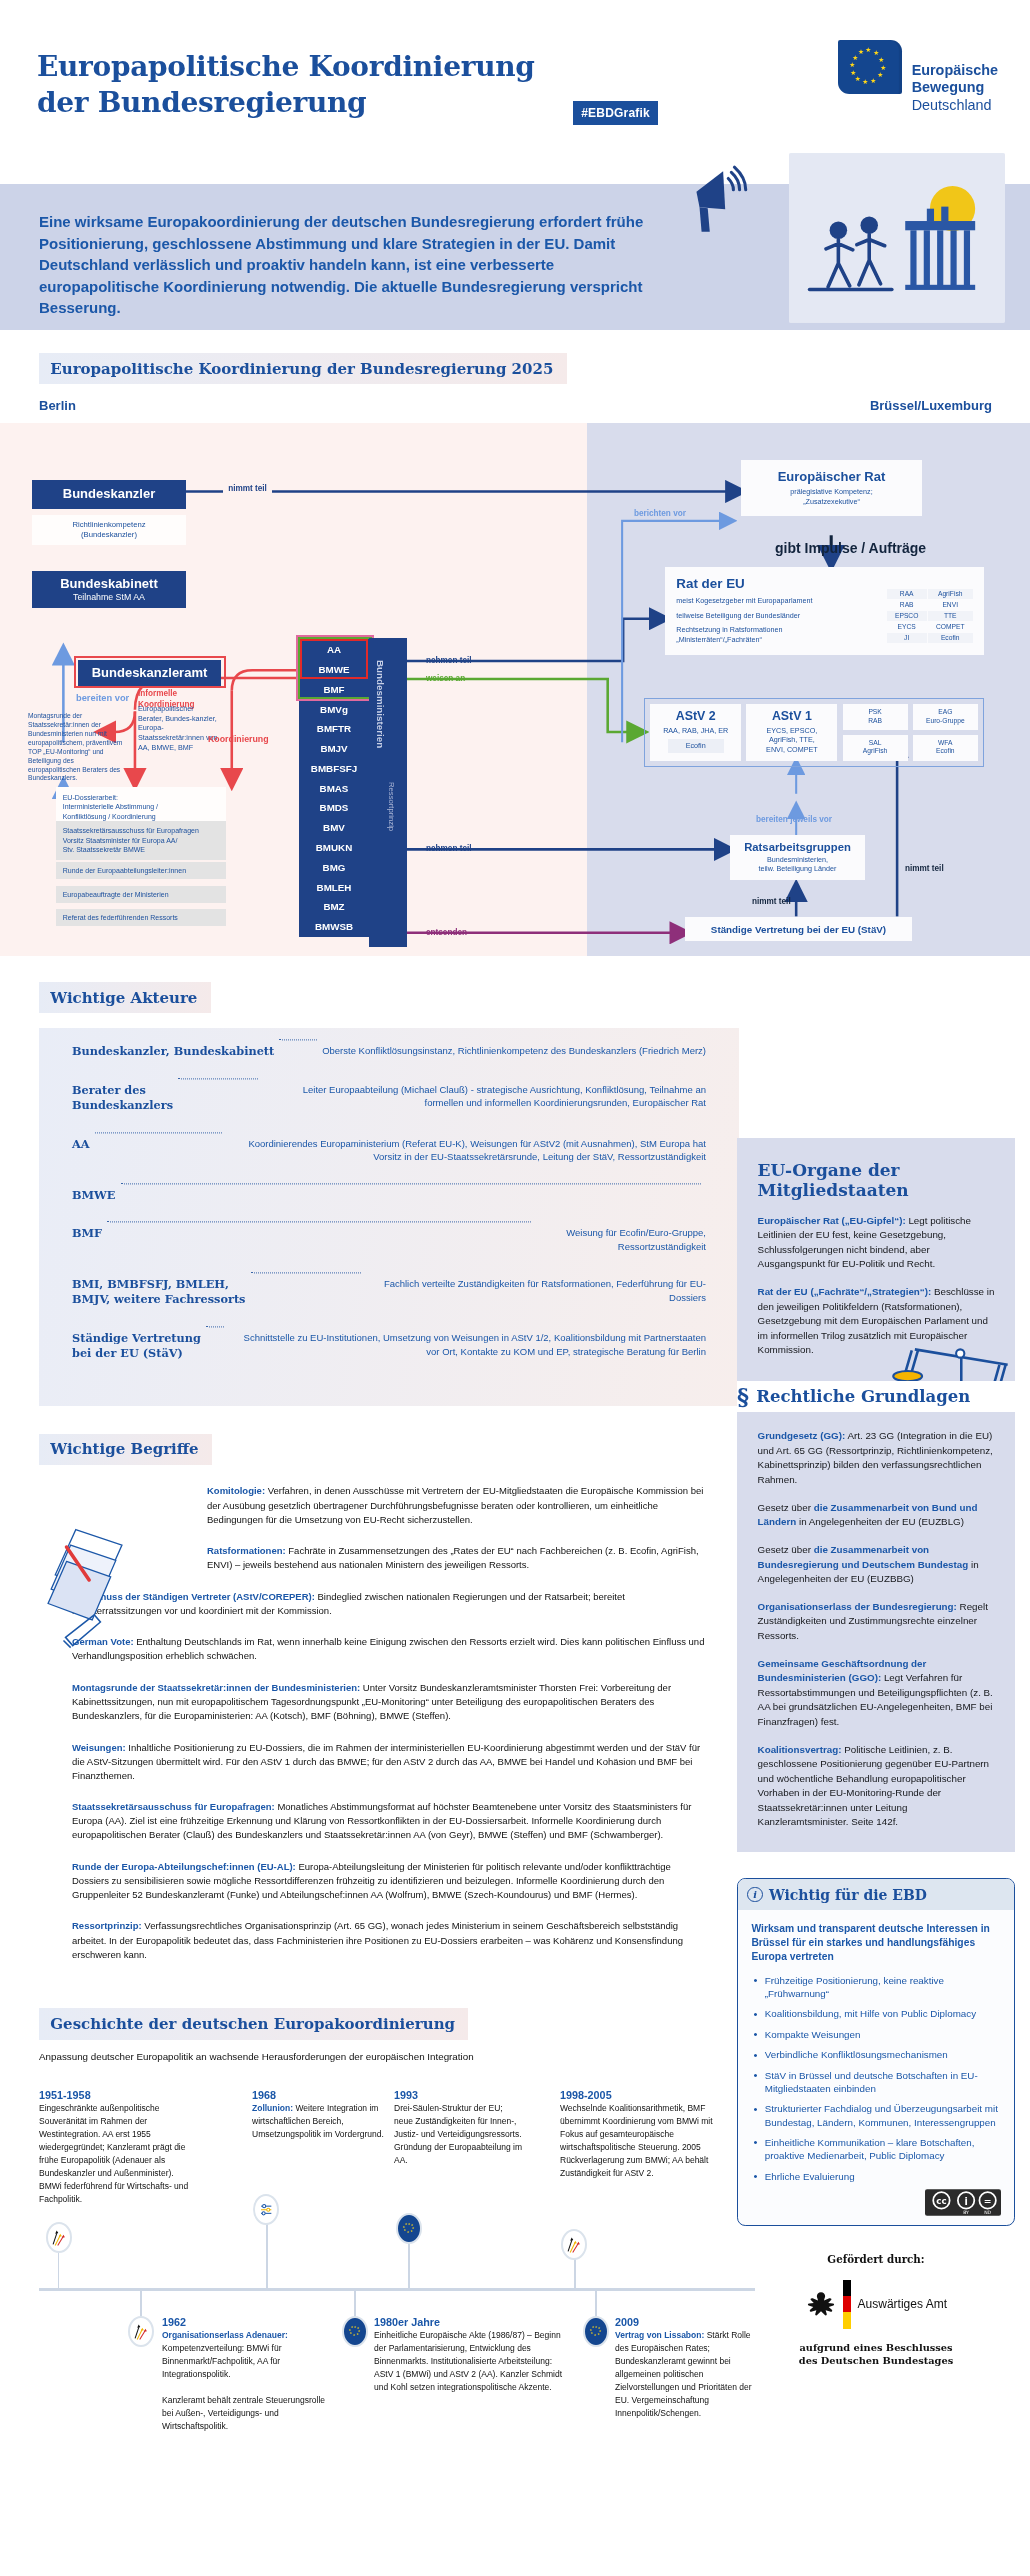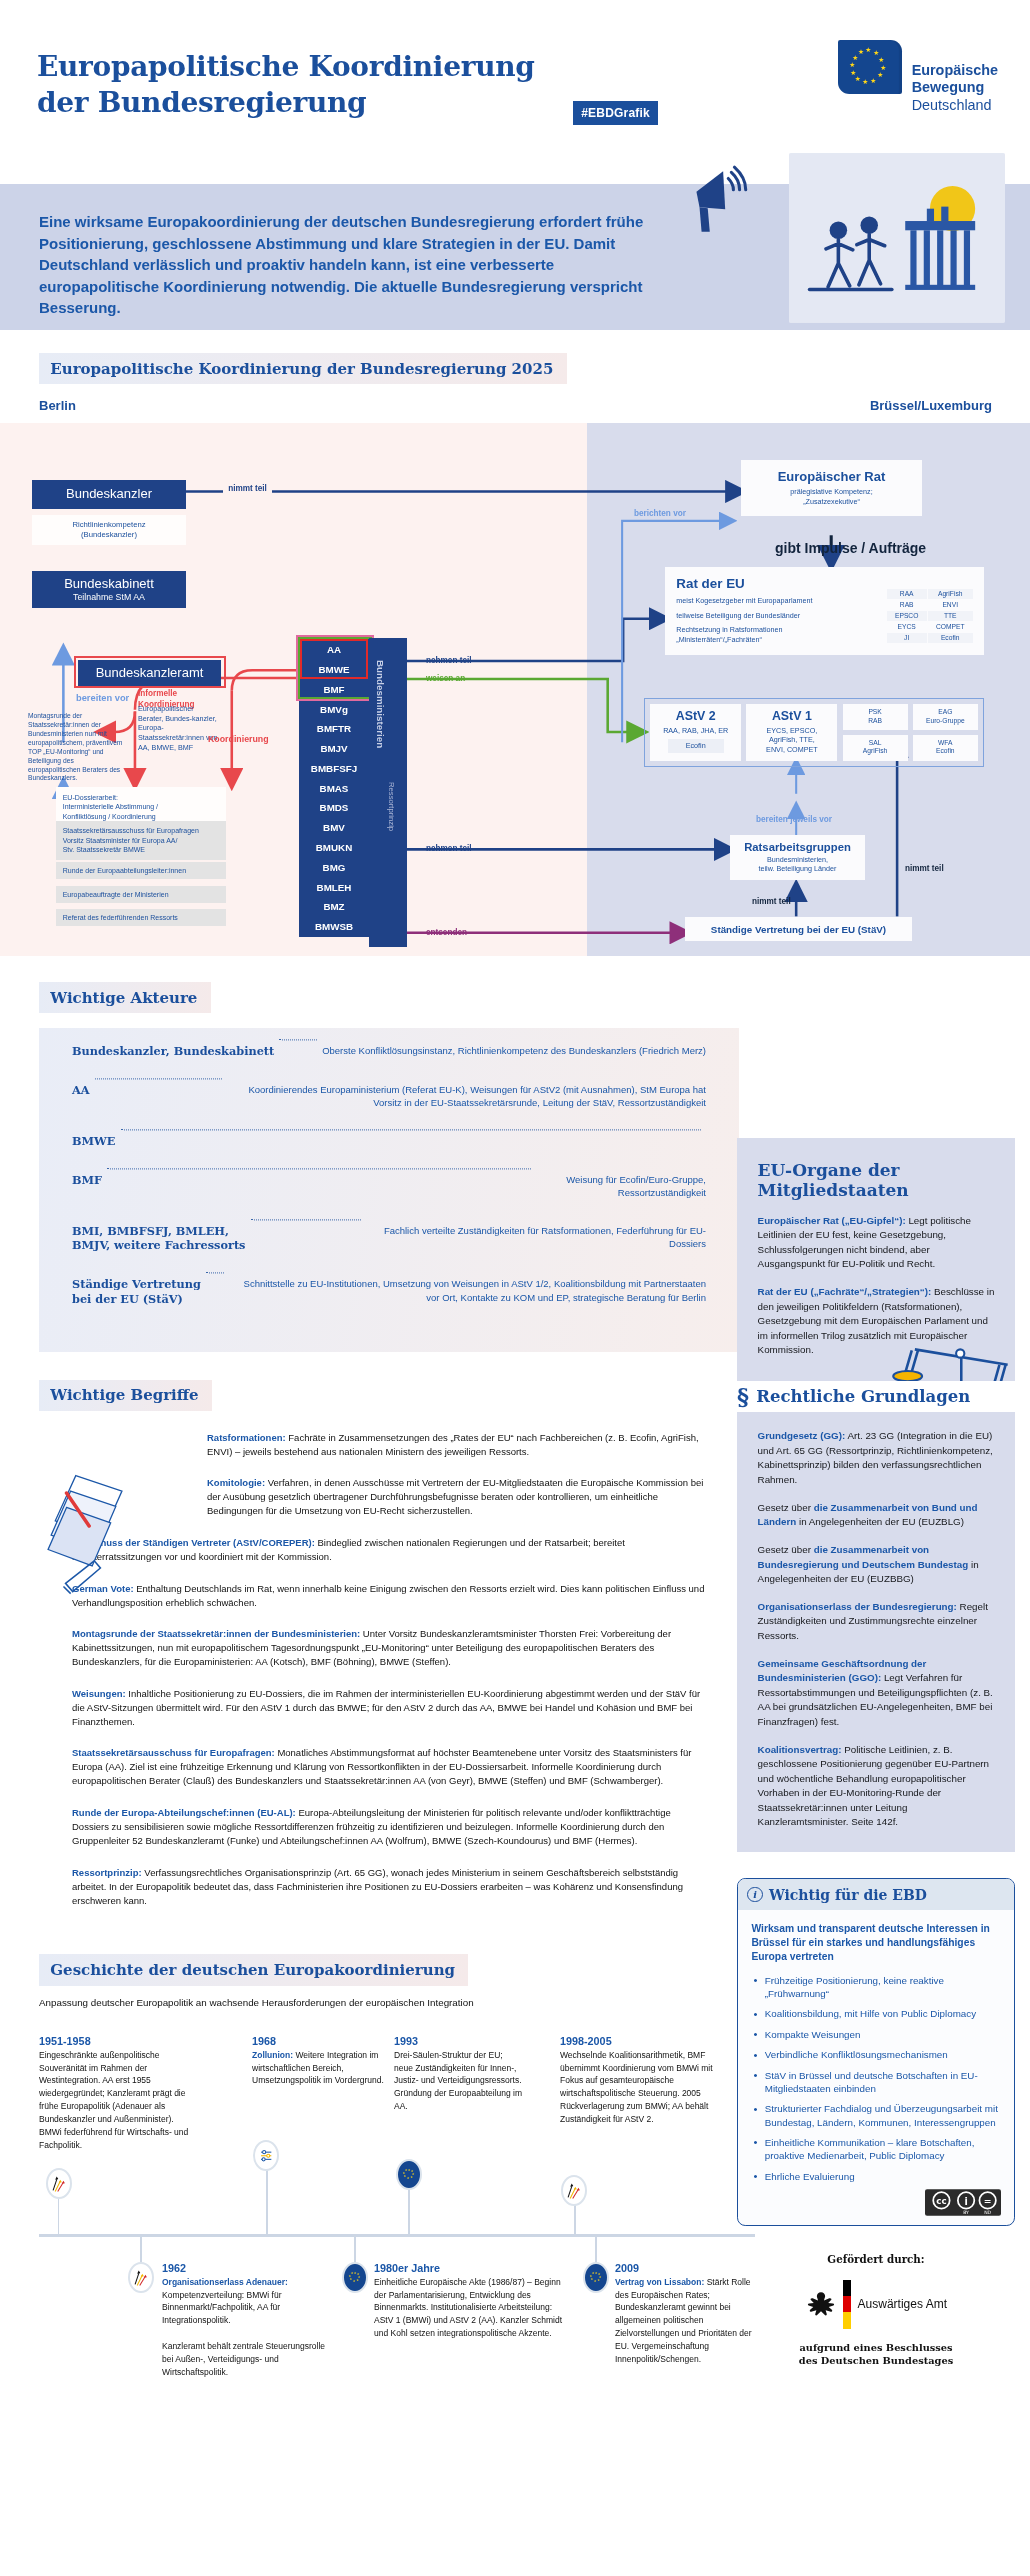--- a/index.html
+++ b/index.html
@@ -70,21 +70,21 @@
   .panel-bxl {
     position:absolute; left:587px; top:0; width:443px; height:533px;
     background:#d8dcec;
   }
   .nv { position:absolute; }
 
   .boxblue {
     background:#1f4287; color:#fff; text-align:center;
     font-family:"Liberation Sans",sans-serif;
   }
-  .boxblue .t { font-size:13px; font-weight:normal; line-height:1.1; }
+  .boxblue .t { font-size:13px; font-weight:bold; line-height:1.1; }
   .boxblue .s { font-size:8.8px; font-weight:normal; }
   .subwhite {
     background:#fffdfc; color:#1b4f9c; font-size:7.7px; text-align:center;
     line-height:1.35; padding:4.6px 3.1px;
   }
   .minlist {
     background:#1f4287; color:#fff; text-align:center;
     font-size:9.8px; font-weight:bold; line-height:2.02; padding-top:2.1px;
   }
   .vertlabel {
@@ -460,20 +460,26 @@
 
   <div class="akteure" style="margin-left:39px;">
     <div class="sec-h">Wichtige Akteure</div>
     <div class="akt-body">
       <div class="akt-row">
         <div class="akt-key" style="white-space:pre-line">Bundeskanzler, Bundeskabinett</div>
         <div class="akt-dots"></div>
         <div class="akt-val" style="max-width:392px">Oberste Konfliktlösungsinstanz, Richtlinienkompetenz des Bundeskanzlers (Friedrich Merz)</div>
       </div>
       <div class="akt-row" style="margin-top:24px">
+        <div class="akt-key" style="white-space:pre-line">Berater des
+Bundeskanzlers</div>
+        <div class="akt-dots"></div>
+        <div class="akt-val" style="max-width:443px">Leiter Europaabteilung (Michael Clauß) - strategische Ausrichtung, Konfliktlösung, Teilnahme an formellen und informellen Koordinierungsrunden, Europäischer Rat</div>
+      </div>
+      <div class="akt-row" style="margin-top:24px">
         <div class="akt-key" style="white-space:pre-line">AA</div>
         <div class="akt-dots"></div>
         <div class="akt-val" style="max-width:479px">Koordinierendes Europaministerium (Referat EU-K), Weisungen für AStV2 (mit Ausnahmen), StM Europa hat Vorsitz in der EU-Staatssekretärsrunde, Leitung der StäV, Ressortzuständigkeit</div>
       </div>
       <div class="akt-row" style="margin-top:24px">
         <div class="akt-key" style="white-space:pre-line">BMWE</div>
         <div class="akt-dots"></div>
       </div>
       <div class="akt-row" style="margin-top:24px">
         <div class="akt-key" style="white-space:pre-line">BMF</div>
@@ -504,24 +510,24 @@
           <path d="M50 60 L138 90 L100 178 L12 146 Z" fill="#eef2fb"></path>
           <path d="M42 92 L128 122 L92 206 L6 174 Z" fill="#dbe3f4"></path>
         </g>
         <path d="M42 64 L86 128" stroke="#e03a3a" stroke-width="7" stroke-linecap="round"></path>
         <g fill="none" stroke="#1b57a8" stroke-width="3">
           <path d="M40 240 L96 196 L108 210 L54 256 Z"></path>
           <path d="M36 246 L50 260"></path>
         </g>
       </svg>
       <div class="beg-item" style="margin-left:135px">
+          <p><b>Komitologie:</b><span> Verfahren, in denen Ausschüsse mit Vertretern der EU-Mitgliedstaaten die Europäische Kommission bei der Ausübung gesetzlich übertragener Durchführungsbefugnisse beraten oder kontrollieren, um einheitliche Bedingungen für die Umsetzung von EU-Recht sicherzustellen.</span></p>
+        </div>
+      <div class="beg-item" style="margin-left:135px">
           <p><b>Ratsformationen:</b><span> Fachräte in Zusammensetzungen des „Rates der EU“ nach Fachbereichen (z. B. Ecofin, AgriFish, ENVI) – jeweils bestehend aus nationalen Ministern des jeweiligen Ressorts.</span></p>
-        </div>
-      <div class="beg-item" style="margin-left:135px">
-          <p><b>Komitologie:</b><span> Verfahren, in denen Ausschüsse mit Vertretern der EU-Mitgliedstaaten die Europäische Kommission bei der Ausübung gesetzlich übertragener Durchführungsbefugnisse beraten oder kontrollieren, um einheitliche Bedingungen für die Umsetzung von EU-Recht sicherzustellen.</span></p>
         </div>
       <div class="beg-item">
           <p><b>Ausschuss der Ständigen Vertreter (AStV/COREPER):</b><span> Bindeglied zwischen nationalen Regierungen und der Ratsarbeit; bereitet Ministerratssitzungen vor und koordiniert mit der Kommission.</span></p>
         </div>
       <div class="beg-item">
           <p><b>German Vote:</b><span> Enthaltung Deutschlands im Rat, wenn innerhalb keine Einigung zwischen den Ressorts erzielt wird. Dies kann politischen Einfluss und Verhandlungsposition erheblich schwächen.</span></p>
         </div>
       <div class="beg-item">
           <p><b>Montagsrunde der Staatssekretär:innen der Bundesministerien:</b><span> Unter Vorsitz Bundeskanzleramtsminister Thorsten Frei: Vorbereitung der Kabinettssitzungen, nun mit europapolitischem Tagesordnungspunkt „EU-Monitoring“ unter Beteiligung des europapolitischen Beraters des Bundeskanzlers, für die Europaministerien: AA (Kotsch), BMF (Böhning), BMWE (Steffen).</span></p>
         </div>

